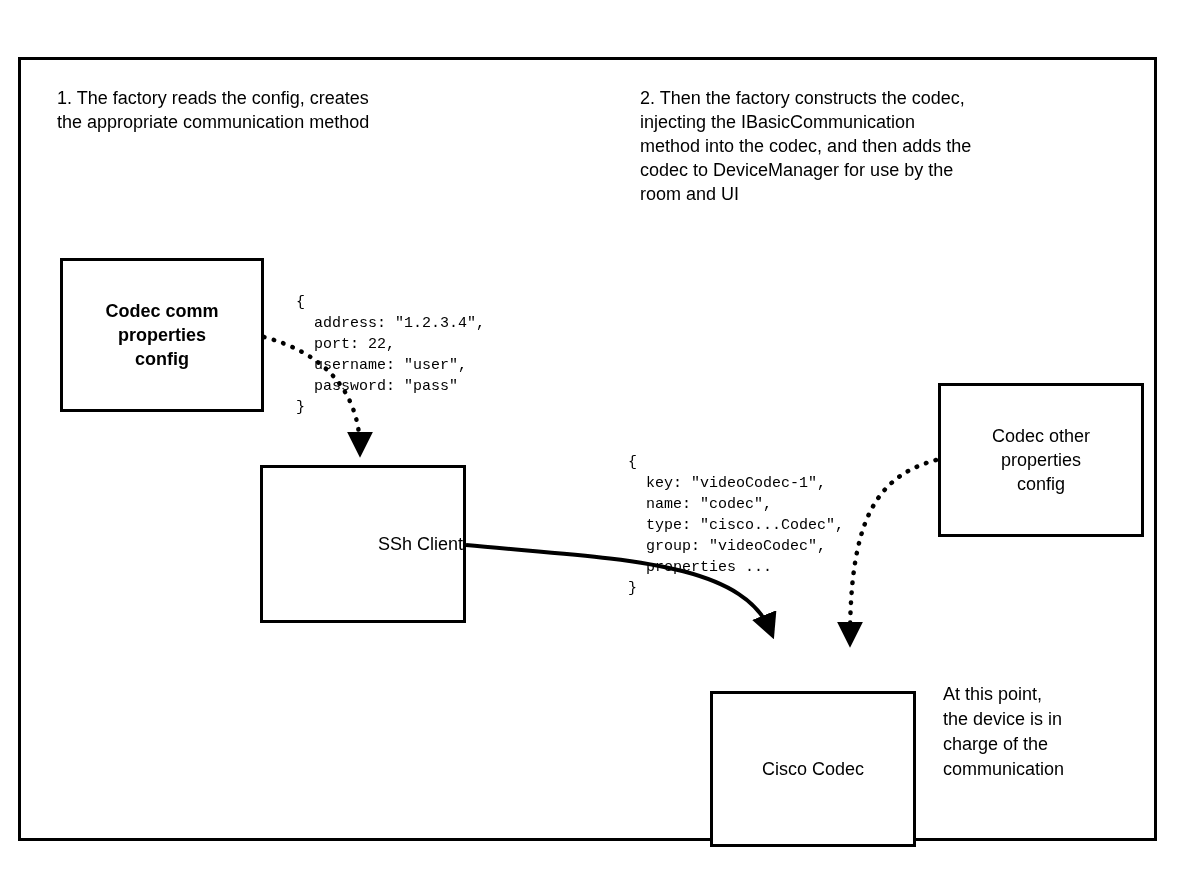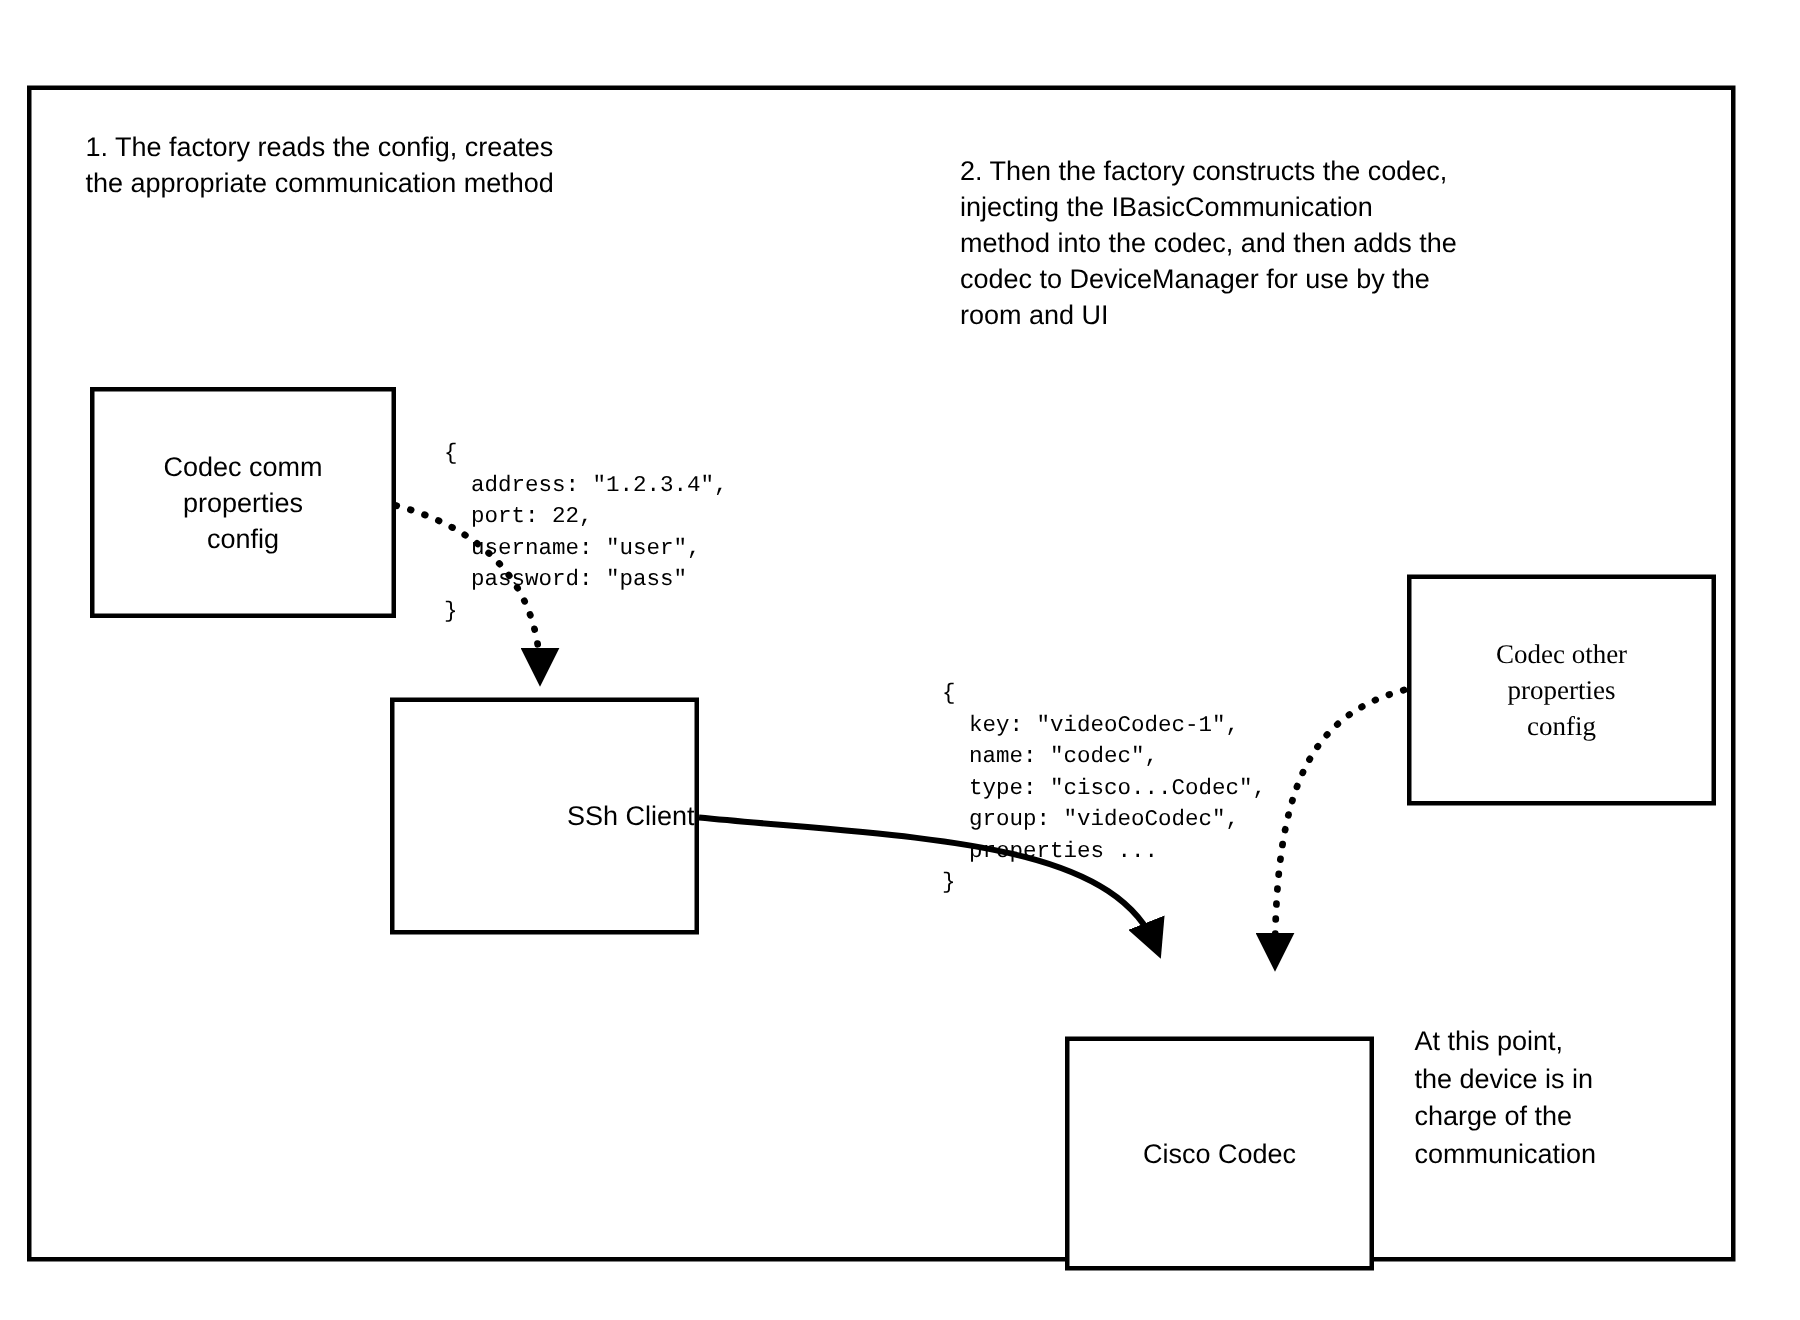--- a/index.html
+++ b/index.html
@@ -27,21 +27,21 @@
     z-index: 0;
   }
   .note {
     position: absolute;
     white-space: pre-line;
     font-size: 18px;
     line-height: 24px;
     z-index: 1;
   }
   .note-step1 { left: 57px;  top: 86px;  width: 480px; }
-  .note-step2 { left: 640px; top: 86px;  width: 490px; margin-top: 16px; }
+  .note-step2 { left: 640px; top: 86px;  width: 490px; }
   .note-final { left: 943px; top: 682px; width: 205px; line-height: 25px; }
   .code {
     position: absolute;
     margin: 0;
     white-space: pre;
     font-family: "Liberation Mono", "DejaVu Sans Mono", monospace;
     font-size: 15px;
     line-height: 21px;
     z-index: 1;
   }
@@ -72,23 +72,23 @@
     background: #ffffff;
     display: flex;
     align-items: center;
     justify-content: center;
     text-align: center;
     font-size: 18px;
     line-height: 24px;
     z-index: 3;
   }
   .box-label { white-space: pre-line; }
-  .box-comm-config  { left: 60px;  top: 258px; width: 198px; height: 148px; }
+  .box-comm-config  { left: 60px;  top: 258px; width: 198px; height: 148px; font-weight: bold; }
   .box-ssh-client   { left: 260px; top: 465px; width: 200px; height: 152px; justify-content: flex-end; }
-  .box-other-config { left: 938px; top: 383px; width: 200px; height: 148px; font-family: Liberation Serif, serif; }
+  .box-other-config { left: 938px; top: 383px; width: 200px; height: 148px; }
   .box-cisco-codec  { left: 710px; top: 691px; width: 200px; height: 150px; }
 </style>
 </head>
 <body>
 
 <div class="canvas">
 
   <div class="frame"></div>
 
   <div class="note note-step1">1. The factory reads the config, creates

